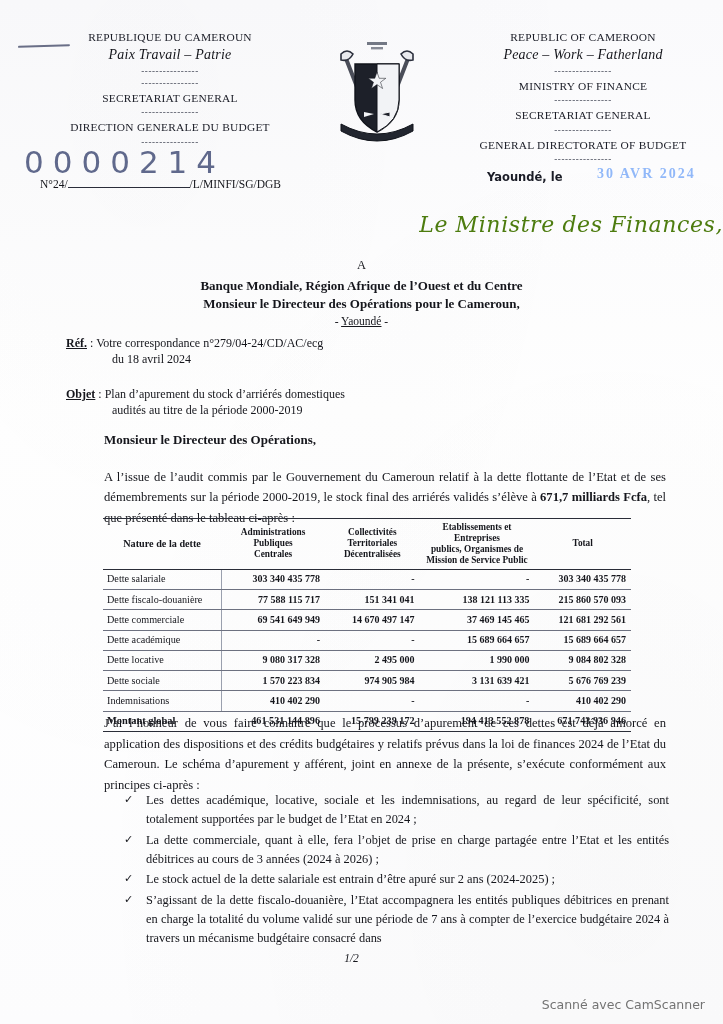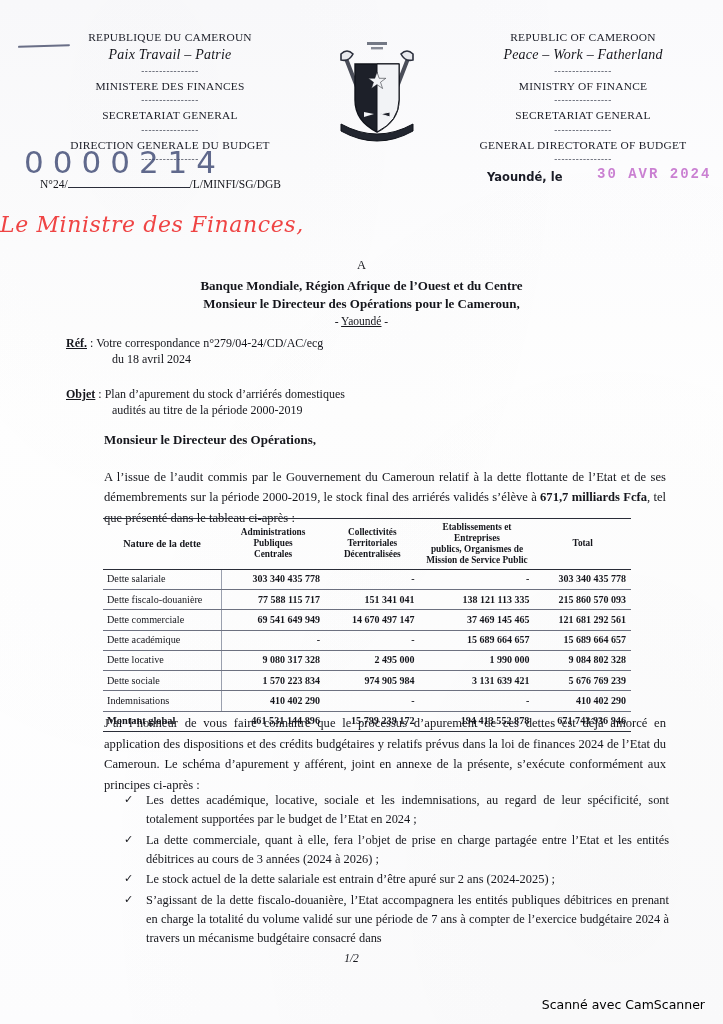--- a/index.html
+++ b/index.html
@@ -128,40 +128,40 @@
     top: 170px;
     font-family: "DejaVu Sans", sans-serif;
     font-size: 11.5px;
     font-weight: 600;
     color: #1a1c26;
   }
   .datestamp {
     position: absolute;
     left: 597px;
     top: 166px;
-    font-family: Liberation Mono, monospace;
+    font-family: Liberation Serif, serif;
     font-size: 14px;
     letter-spacing: 2px;
-    color: #a21caf;
+    color: #3b82f6;
     opacity: .55;
     font-weight: 700;
   }
 
   
   .minister-script {
     position: absolute;
     top: 212px;
     left: 0;
     width: 723px;
-    text-align: left;
+    text-align: right;
     font-family: "DejaVu Serif", serif;
     font-style: italic;
     font-size: 22px;
     letter-spacing: .6px;
-    color: #ef4444;
+    color: #4d7c0f;
   }
   .addr-block {
     position: absolute;
     top: 258px;
     left: 0;
     width: 723px;
     text-align: center;
   }
   .addr-a {
     font-size: 12.5px;
@@ -321,37 +321,36 @@
     box-sizing: border-box;
     font-size: 11.5px;
     font-style: italic;
   }
   .camscanner {
     position: absolute;
     right: 18px;
     bottom: 12px;
     font-family: "DejaVu Sans", sans-serif;
     font-size: 12.5px;
-    color: #000000;
+    color: #737373;
   }
 </style>
 </head>
 <body>
 
 <div class="page">
   <div class="scan-tint"></div>
   <div class="stray-mark"></div>
 
   <div class="header">
 
     <div class="hdr-col left">
       <div class="hdr-line">REPUBLIQUE DU CAMEROUN</div>
       <div class="hdr-motto">Paix  Travail – Patrie</div>
       <div class="dots">----------------</div>
-      <div class="hdr-line">MINISTERE DES FINANCES</div>
       <div class="dots">----------------</div>
       <div class="hdr-line">SECRETARIAT GENERAL</div>
       <div class="dots">----------------</div>
       <div class="hdr-line">DIRECTION GENERALE DU BUDGET</div>
       <div class="dots">----------------</div>
     </div>
 
     <div class="emblem">
       <svg width="92" height="120" viewBox="0 0 92 120">
         <g>

